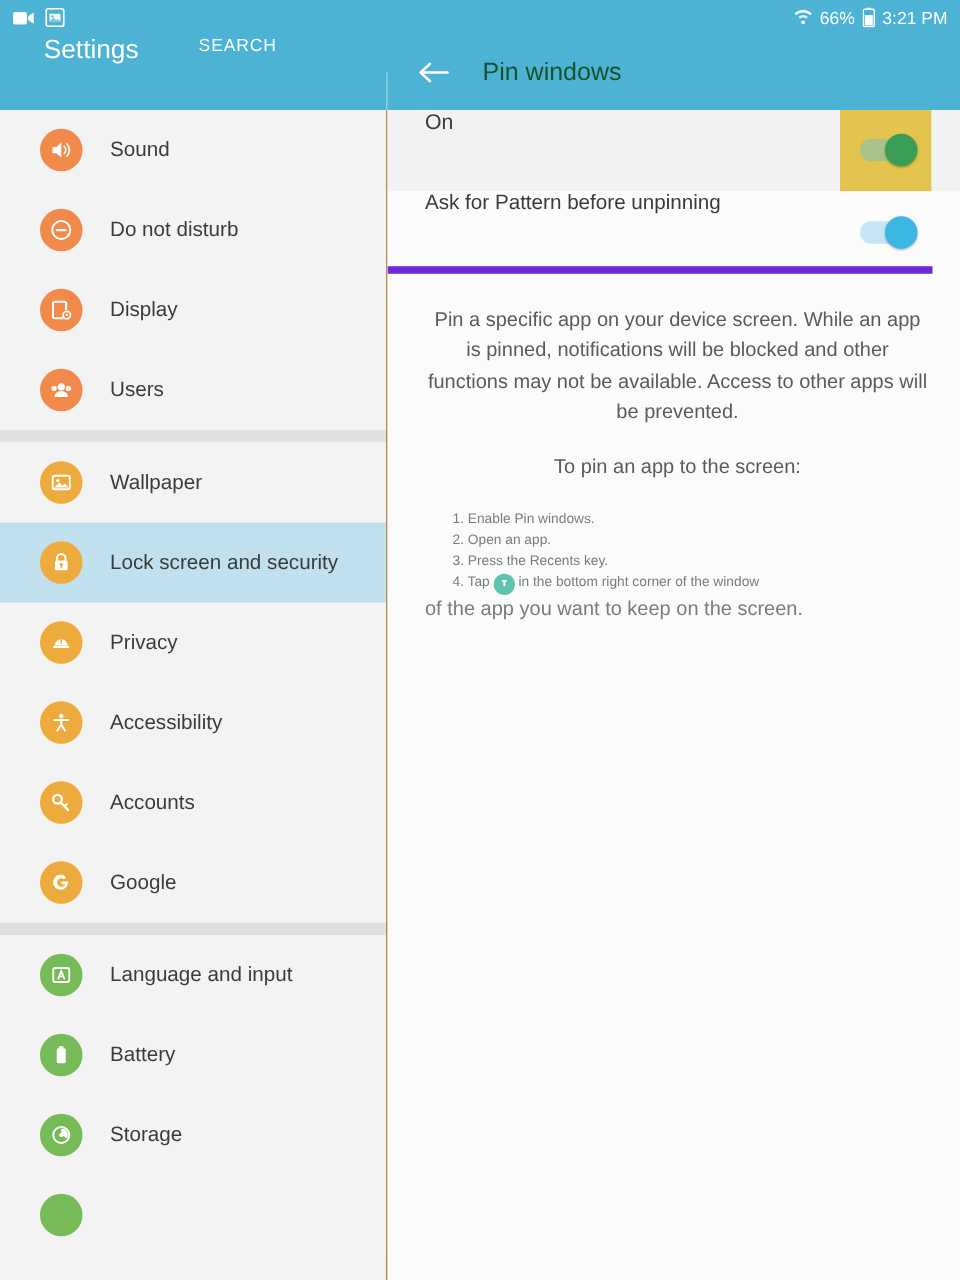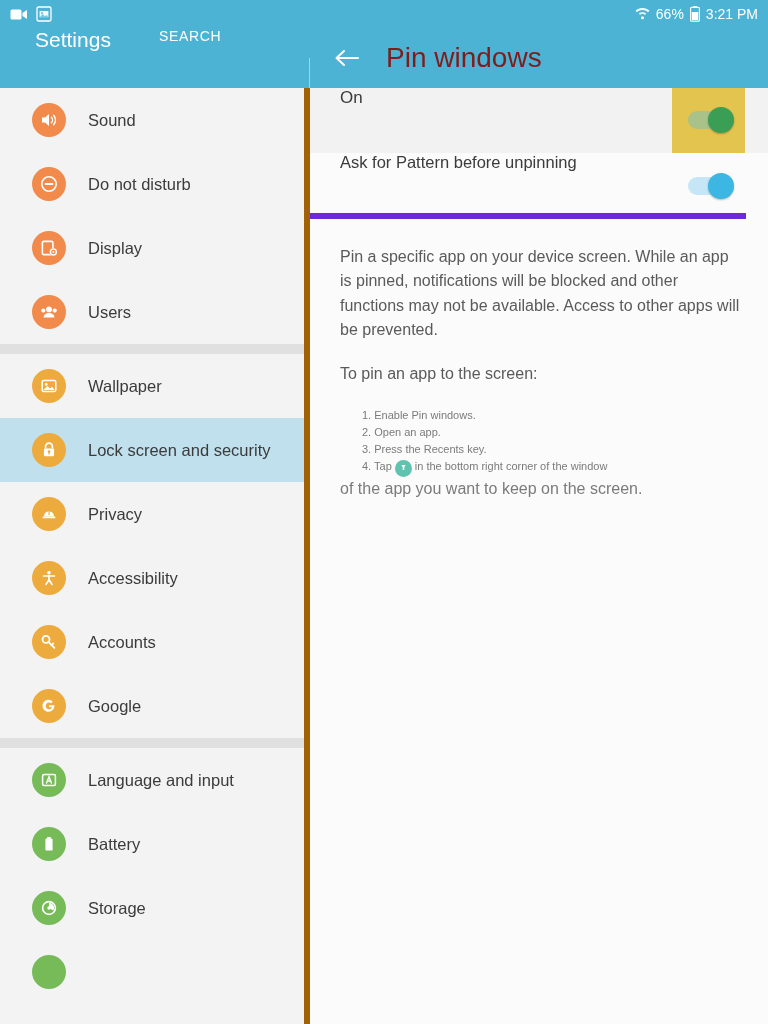--- a/index.html
+++ b/index.html
@@ -60,31 +60,31 @@
     position: absolute; left: 310px; top: 0;
     width: 458px; height: 60px;
     display: flex; align-items: center;
   }
   .back-arrow {
     margin-left: 22px;
     display: inline-flex; align-items: center; justify-content: center;
     width: 30px; height: 30px;
   }
   .detail-title {
-    color: #7f1d1d; font-size: 28px; margin-left: 24px;
+    color: #14532d; font-size: 20px; margin-left: 24px;
     white-space: nowrap;
   }
 
   
   .sidebar {
     position: absolute;
     top: 88px; left: 0;
     width: 310px; height: 936px;
     background: #f3f3f3;
-    border-right: 6px solid #a16207;
+    border-right: 1px solid #a16207;
     overflow: hidden;
   }
   .sb-sep { height: 10px; background: #e0e0e0; }
   .sb-group { background: #f3f3f3; }
   .sb-item {
     display: flex; align-items: center;
     height: 64px;
     padding-left: 32px;
   }
   .sb-item.selected { background: #bfe0ec; }
@@ -160,21 +160,21 @@
   .toggle-wrap-pattern {
     position: absolute; left: 378px; top: 22px;
   }
 
   .body-text {
     padding: 26px 24px 0 30px;
     font-size: 16px;
     line-height: 1.52;
     color: #5a5a5a;
   }
-  .body-text p { margin-bottom: 20px; }
+  .body-text p { margin-bottom: 20px; text-align: center; }
   .steps { padding: 0 24px 0 52px; }
   .step {
     font-size: 11px; line-height: 1.56; color: #7b7b7b;
     display: block;
   }
   .steps-tail {
     padding: 0 24px 0 30px;
     font-size: 16px; line-height: 1.56; color: #7b7b7b;
   }
   .pin-badge {

